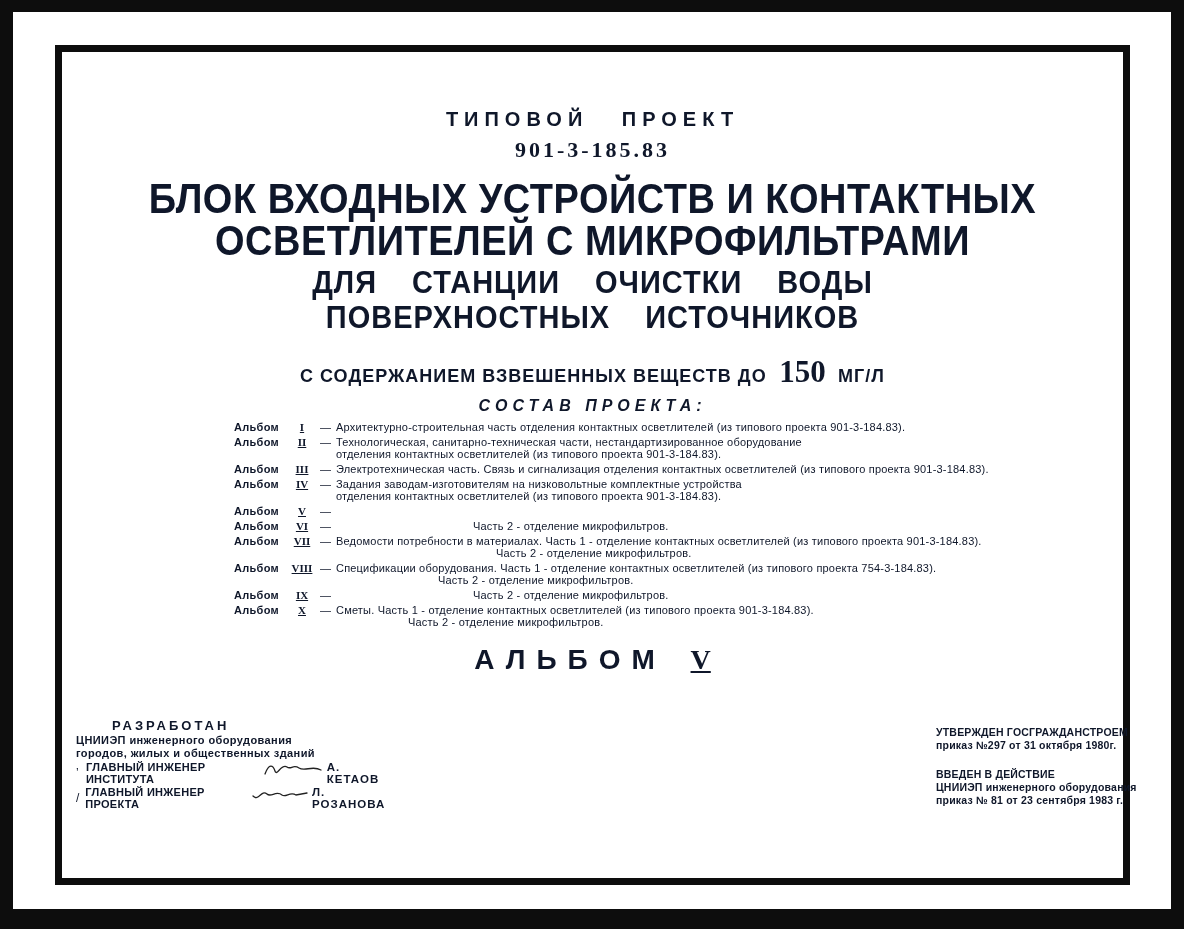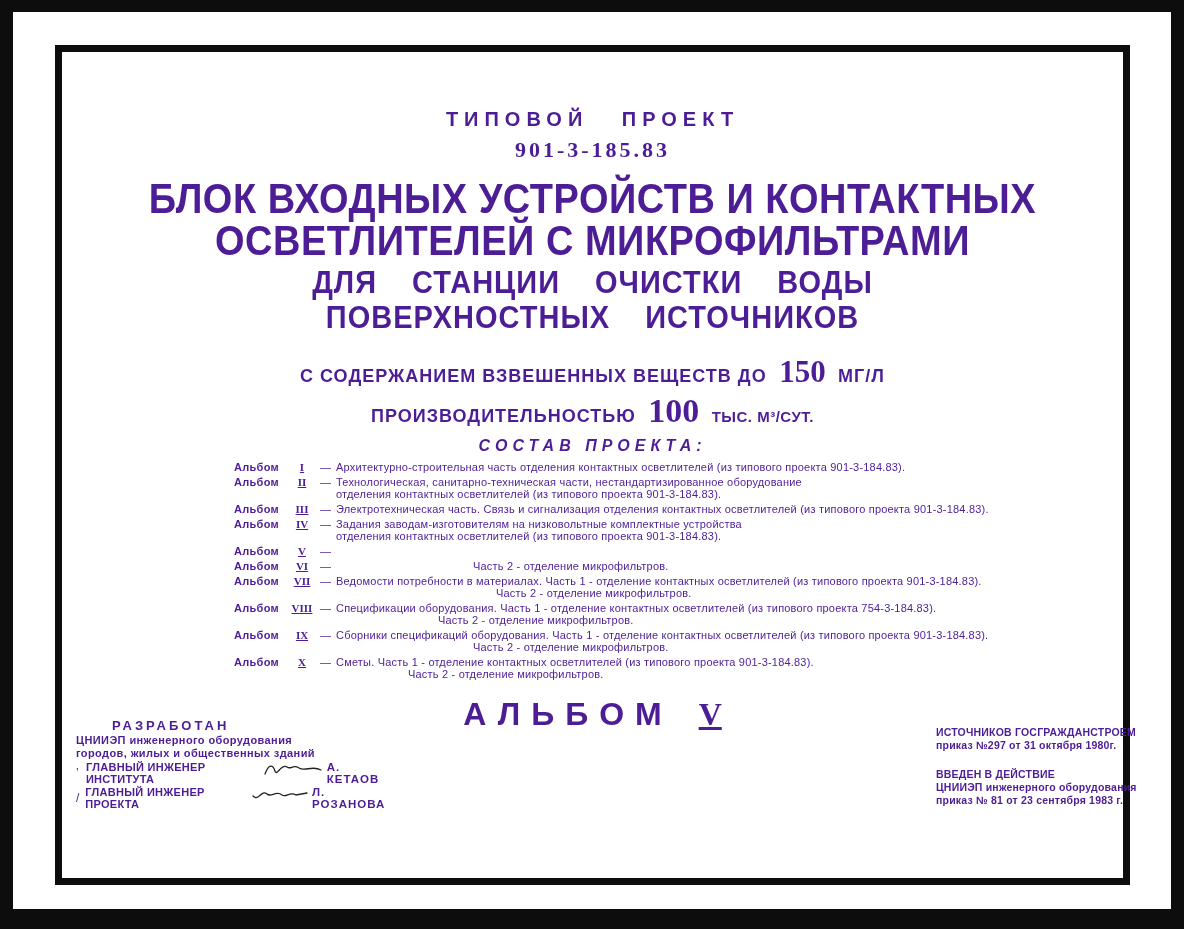--- a/index.html
+++ b/index.html
@@ -1,20 +1,20 @@
 <!DOCTYPE html>
 <html><head>
 <meta charset="utf-8">
 <style>
   html,body{margin:0;padding:0;background:#e8e8e8;}
   .page{
     width:1184px;height:929px;background:#ffffff;box-sizing:border-box;
     border:solid #0d0d0d;border-width:12px 13px 20px 13px;
     position:relative;margin:0 auto;
-    font-family:"Liberation Sans",sans-serif;color:#4c1d95;
+    font-family:"Liberation Sans",sans-serif;color:#0f172a;
   }
   .inner-frame{
     position:absolute;left:42px;top:33px;width:1075px;height:840px;
     border:7px solid #0d0d0d;box-sizing:border-box;position:absolute;
   }
   .content{position:relative;width:100%;height:100%;padding-top:56px;box-sizing:border-box;text-align:center;}
 
   .doc-type{font-size:20px;font-weight:bold;letter-spacing:6px;word-spacing:22px;}
   .doc-number{font-size:22px;font-weight:bold;letter-spacing:3px;margin-top:6px;font-family:"Liberation Serif",serif;text-align:center;}
   .title-block{margin-top:14px;line-height:42px;}
@@ -30,21 +30,21 @@
 
   .compo-heading{font-size:16px;font-weight:bold;letter-spacing:5px;margin-top:8px;height:22px;font-style:italic;}
 
   .album-list{margin:2px 0 0 172px;width:880px;text-align:left;font-size:11px;line-height:12px;}
   .album-row{display:grid;grid-template-columns:50px 36px 16px 1fr;align-items:start;margin-bottom:3px;}
   .alb-label{font-weight:bold;letter-spacing:0.3px;}
   .alb-num{text-align:center;font-family:"Liberation Serif",serif;font-weight:bold;text-decoration:underline;}
   .alb-dash{text-align:left;}
   .alb-line{letter-spacing:0.2px;}
 
-  .album-title{margin-top:16px;font-size:32px;font-weight:bold;letter-spacing:11px;}
+  .album-title{margin-top:16px;font-size:28px;font-weight:bold;letter-spacing:11px;}
   .album-title .roman{font-family:"Liberation Serif",serif;text-decoration:underline;letter-spacing:0;margin-left:6px;}
 
   .developed{position:absolute;left:14px;top:666px;width:320px;text-align:left;}
   .dev-heading{font-size:13px;font-weight:bold;letter-spacing:3px;margin-left:36px;}
   .dev-org{font-size:11px;letter-spacing:0.4px;margin-top:1px;font-weight:bold;}
   .signer-row{display:flex;align-items:center;height:23px;margin-top:2px;}
   .signer-row:first-of-type{margin-top:8px;}
   .tick{width:10px;font-size:12px;}
   .role{width:178px;font-size:11px;font-weight:bold;letter-spacing:0.3px;}
   .sig{width:66px;height:20px;position:relative;top:-3px;}
@@ -72,25 +72,20 @@
         <div class="subtitle-line">ДЛЯ СТАНЦИИ ОЧИСТКИ ВОДЫ</div>
         <div class="subtitle-line">ПОВЕРХНОСТНЫХ ИСТОЧНИКОВ</div>
       </div>
 
       <div class="spec-line">
         <span class="spec-text">С СОДЕРЖАНИЕМ ВЗВЕШЕННЫХ ВЕЩЕСТВ ДО</span>
         <span class="big-num">150</span>
         <span class="spec-text">МГ/Л</span>
       </div>
 
-      <div class="spec-line2">
-        <span class="spec-text">ПРОИЗВОДИТЕЛЬНОСТЬЮ</span>
-        <span class="big-num" style="font-size:34px;">100</span>
-        <span class="spec-text-sm">ТЫС. М³/СУТ.</span>
-      </div>
 
       <div class="compo-heading">СОСТАВ ПРОЕКТА:</div>
 
       <div class="album-list">
 
         <div class="album-row">
           <span class="alb-label">Альбом</span>
           <span class="alb-num">I</span>
           <span class="alb-dash">—</span>
           <div>
@@ -162,21 +157,20 @@
             <div class="alb-line">Спецификации оборудования. Часть 1 - отделение контактных осветлителей (из типового проекта 754-3-184.83).</div>
             <div class="alb-line" style="padding-left:102px;">Часть 2 - отделение микрофильтров.</div>
           </div>
         </div>
 
         <div class="album-row">
           <span class="alb-label">Альбом</span>
           <span class="alb-num">IX</span>
           <span class="alb-dash">—</span>
           <div>
-            <div class="alb-line">Сборники спецификаций оборудования. Часть 1 - отделение контактных осветлителей (из типового проекта 901-3-184.83).</div>
             <div class="alb-line" style="padding-left:137px;">Часть 2 - отделение микрофильтров.</div>
           </div>
         </div>
 
         <div class="album-row">
           <span class="alb-label">Альбом</span>
           <span class="alb-num">X</span>
           <span class="alb-dash">—</span>
           <div>
             <div class="alb-line">Сметы. Часть 1 - отделение контактных осветлителей (из типового проекта 901-3-184.83).</div>
@@ -213,21 +207,21 @@
           <span class="sig">
             <svg width="62" height="20" viewBox="0 0 62 20">
                 <path d="M3 11 C9 17 11 4 17 9 C21 13 26 5 32 10 C36 13 40 6 46 10 L57 8" stroke="#222" fill="none" stroke-width="1.3" stroke-linecap="round"></path>
               </svg>
           </span>
           <span class="name">Л. РОЗАНОВА</span>
         </div>
       </div>
 
       <div class="approval">
-        <div>ИСТОЧНИКОВ ГОСГРАЖДАНСТРОЕМ</div>
+        <div>УТВЕРЖДЕН ГОСГРАЖДАНСТРОЕМ</div>
         <div>приказ  №297 от 31 октября 1980г.</div>
         <div class="appr-gap"></div>
         <div>ВВЕДЕН В ДЕЙСТВИЕ</div>
         <div>ЦНИИЭП инженерного оборудования</div>
         <div>приказ № 81  от 23 сентября 1983 г.</div>
       </div>
 
     </div>
   </div>
 </div>

